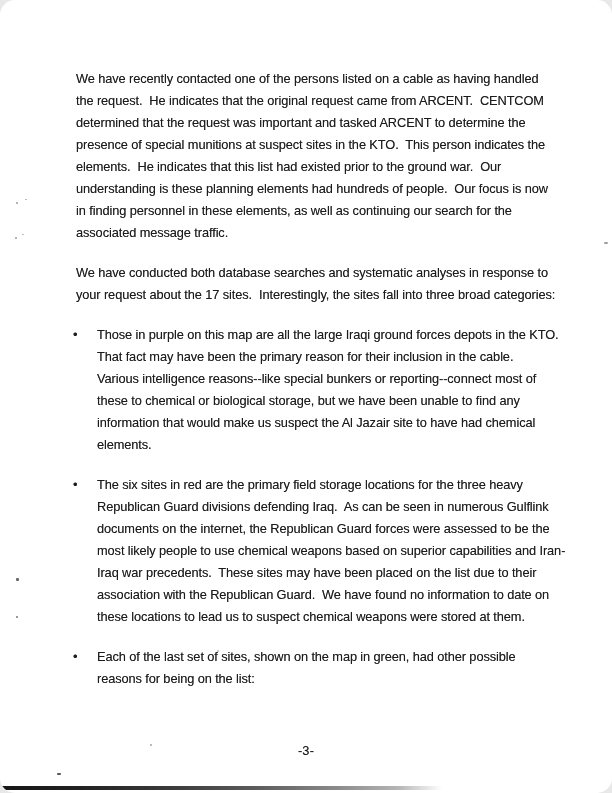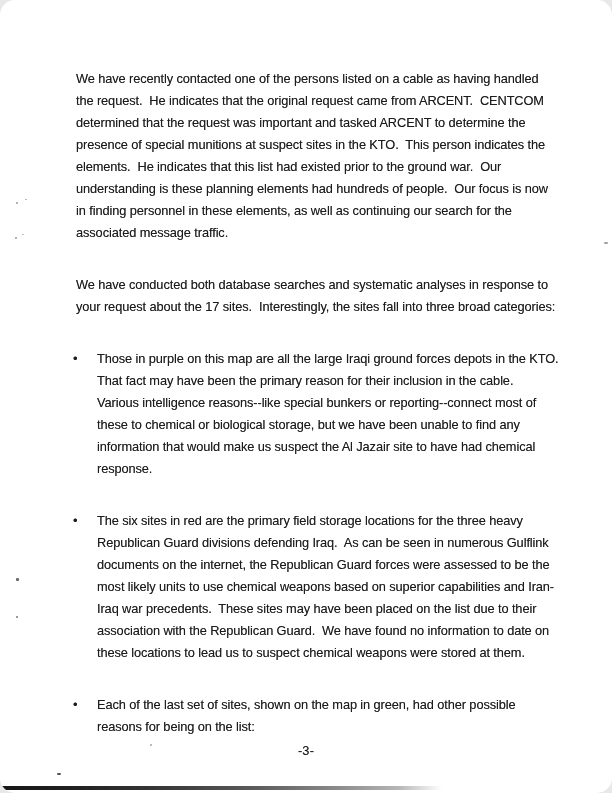--- a/index.html
+++ b/index.html
@@ -14,21 +14,21 @@
     color: #1c1c1c;
     text-shadow: 0 0 0.5px rgba(28,28,28,0.55);
     border-radius: 15px;
   }
   .content {
     position: absolute;
     left: 76px;
     top: 68px;
     width: 500px;
   }
-  .block + .block { margin-top: 30px; }
+  .block + .block { margin-top: 18px; }
   .line {
     white-space: pre;
     line-height: 22px;
     height: 22px;
     letter-spacing: -0.1px;
   }
   .bullet {
     position: relative;
     padding-left: 21px;
   }
@@ -95,29 +95,29 @@
       <div class="line">your request about the 17 sites.  Interestingly, the sites fall into three broad categories:</div>
     </div>
 
     <div class="block bullet">
       <span class="marker">•</span>
       <div class="line"><span>Those in purple on this map are </span><span class="u">all</span><span> the large Iraqi ground forces depots in the KTO.</span></div>
       <div class="line">That fact may have been the primary reason for their inclusion in the cable.</div>
       <div class="line">Various intelligence reasons--like special bunkers or reporting--connect most of</div>
       <div class="line">these to chemical or biological storage, but we have been unable to find any</div>
       <div class="line">information that would make us suspect the Al Jazair site to have had chemical</div>
-      <div class="line">response.</div>
+      <div class="line">elements.</div>
     </div>
 
     <div class="block bullet">
       <span class="marker">•</span>
       <div class="line">The six sites in red are the primary field storage locations for the three heavy</div>
       <div class="line">Republican Guard divisions defending Iraq.  As can be seen in numerous Gulflink</div>
       <div class="line">documents on the internet, the Republican Guard forces were assessed to be the</div>
-      <div class="line">most likely units to use chemical weapons based on superior capabilities and Iran-</div>
+      <div class="line">most likely people to use chemical weapons based on superior capabilities and Iran-</div>
       <div class="line">Iraq war precedents.  These sites may have been placed on the list due to their</div>
       <div class="line">association with the Republican Guard.  We have found no information to date on</div>
       <div class="line">these locations to lead us to suspect chemical weapons were stored at them.</div>
     </div>
 
     <div class="block bullet">
       <span class="marker">•</span>
       <div class="line">Each of the last set of sites, shown on the map in green, had other possible</div>
       <div class="line">reasons for being on the list:</div>
     </div>

